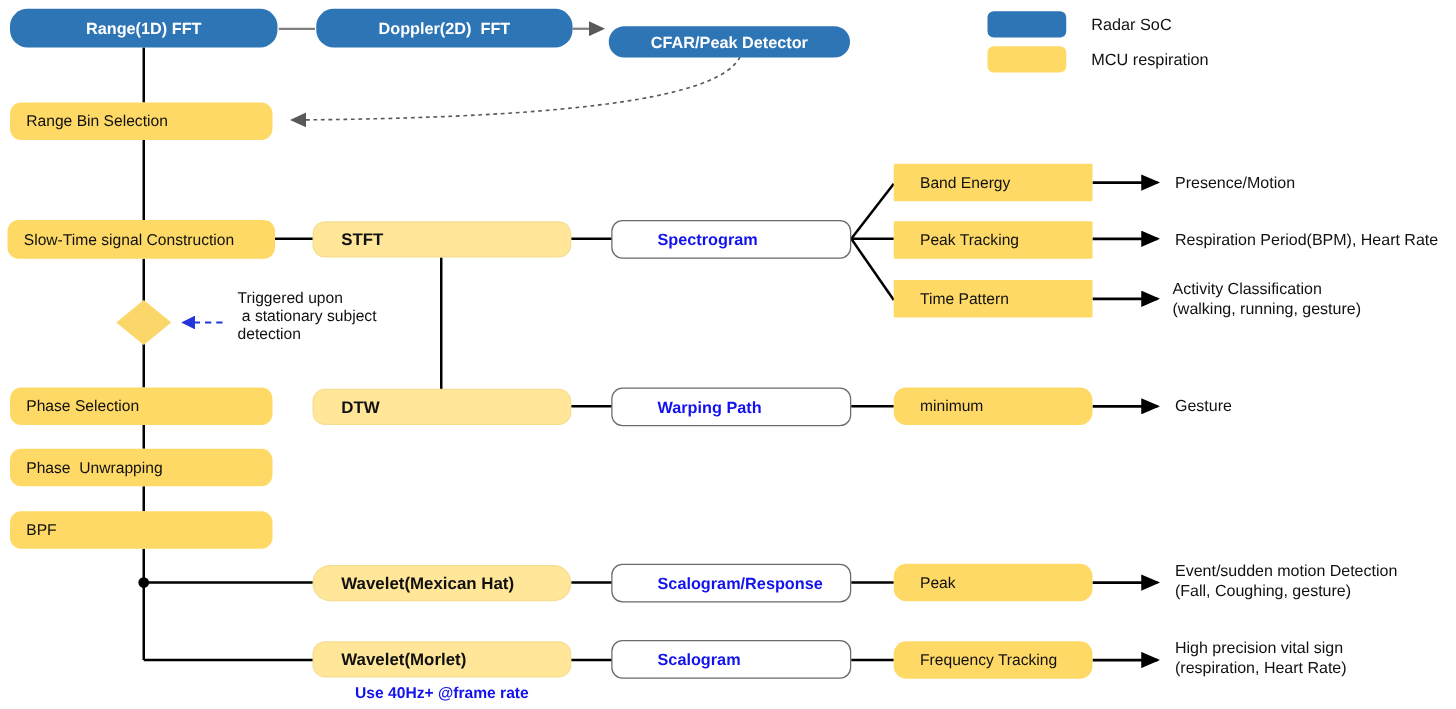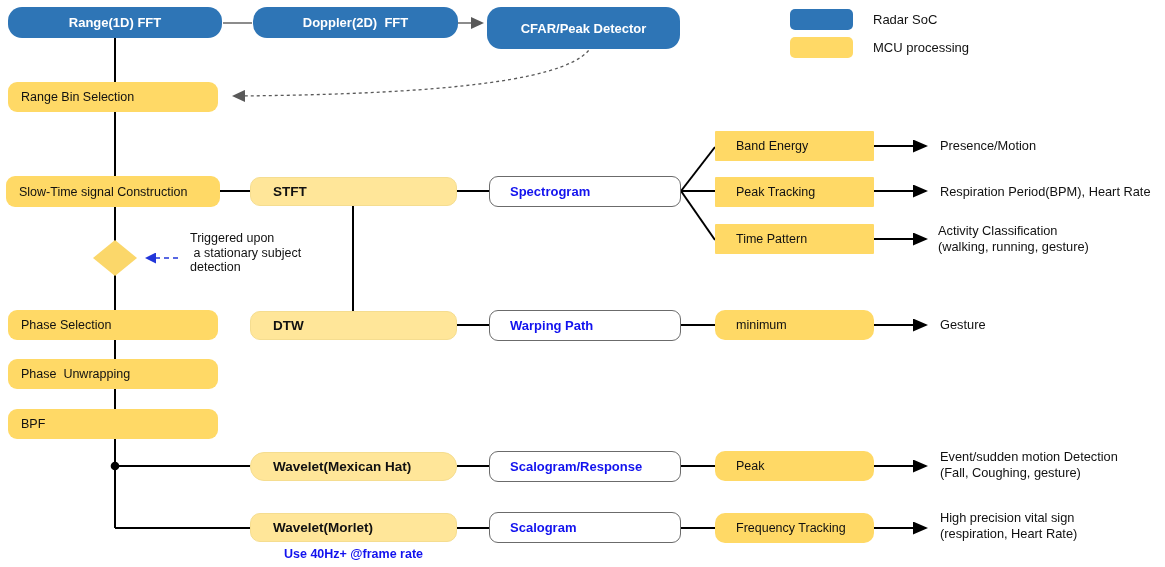--- a/index.html
+++ b/index.html
@@ -19,21 +19,21 @@
   }
   .yellow {
     background:#FFD966; border-radius:9px; padding-left:13px; font-size:12.5px;
   }
   .lyellow {
     background:#FFE699; border-radius:10px; padding-left:22px;
     font-weight:bold; font-size:13.5px; border:1px solid #F5DD90;
   }
   .whitebox {
     background:#ffffff; border:1.6px solid #6b6b6b; border-radius:9px;
-    padding-left:20px; color:#1212EE; font-weight:bold; font-size:13px;
+    padding-left:36px; color:#1212EE; font-weight:bold; font-size:13px;
   }
   .feat { background:#FFD966; padding-left:21px; font-size:12.5px; }
   .feat.sharp { border-radius:1px; }
   .feat.round { border-radius:10px; }
   .outtext {
     position:absolute; font-size:12.8px; line-height:16px;
     white-space:pre-line; z-index:2;
   }
   .notetext {
     position:absolute; font-size:12.5px; line-height:14.5px;
@@ -106,29 +106,29 @@
     <line x1="178" y1="258" x2="147" y2="258" stroke="#2236D9" stroke-width="1.7" stroke-dasharray="5 4" marker-end="url(#mB)"></line>
 
     <polygon points="115,240 137,258 115,276 93,258" fill="#FBD76A"></polygon>
 
     <circle cx="115" cy="466" r="4.3" fill="#000000"></circle>
   </svg>
 
   <div class="lg-swatch" style="left:790px; top:9px;  background:#2E75B6;"></div>
   <div class="lg-swatch" style="left:790px; top:37px; background:#FFD966;"></div>
   <div class="lg-label" style="left:873px; top:12px;">Radar SoC</div>
-  <div class="lg-label" style="left:873px; top:40px;">MCU processing</div>
+  <div class="lg-label" style="left:873px; top:40px;">MCU respiration</div>
 
   <div class="box blue" style="left:8px;   top:7px; width:214px; height:31px;">
     <span class="pre">Range(1D) FFT</span>
   </div>
   <div class="box blue" style="left:253px; top:7px; width:205px; height:31px;">
     <span class="pre">Doppler(2D)  FFT</span>
   </div>
-  <div class="box blue" style="left:487px; top:7px; width:193px; height:42px;">
+  <div class="box blue" style="left:487px; top:21px; width:193px; height:25px;">
     <span class="pre">CFAR/Peak Detector</span>
   </div>
 
   <div class="box yellow" style="left:8px; top:82px;  width:210px; height:30px;">
     <span class="pre">Range Bin Selection</span>
   </div>
   <div class="box yellow" style="left:6px; top:176px; width:214px; height:31px;">
     <span class="pre">Slow-Time signal Construction</span>
   </div>
   <div class="box yellow" style="left:8px; top:310px; width:210px; height:30px;">

